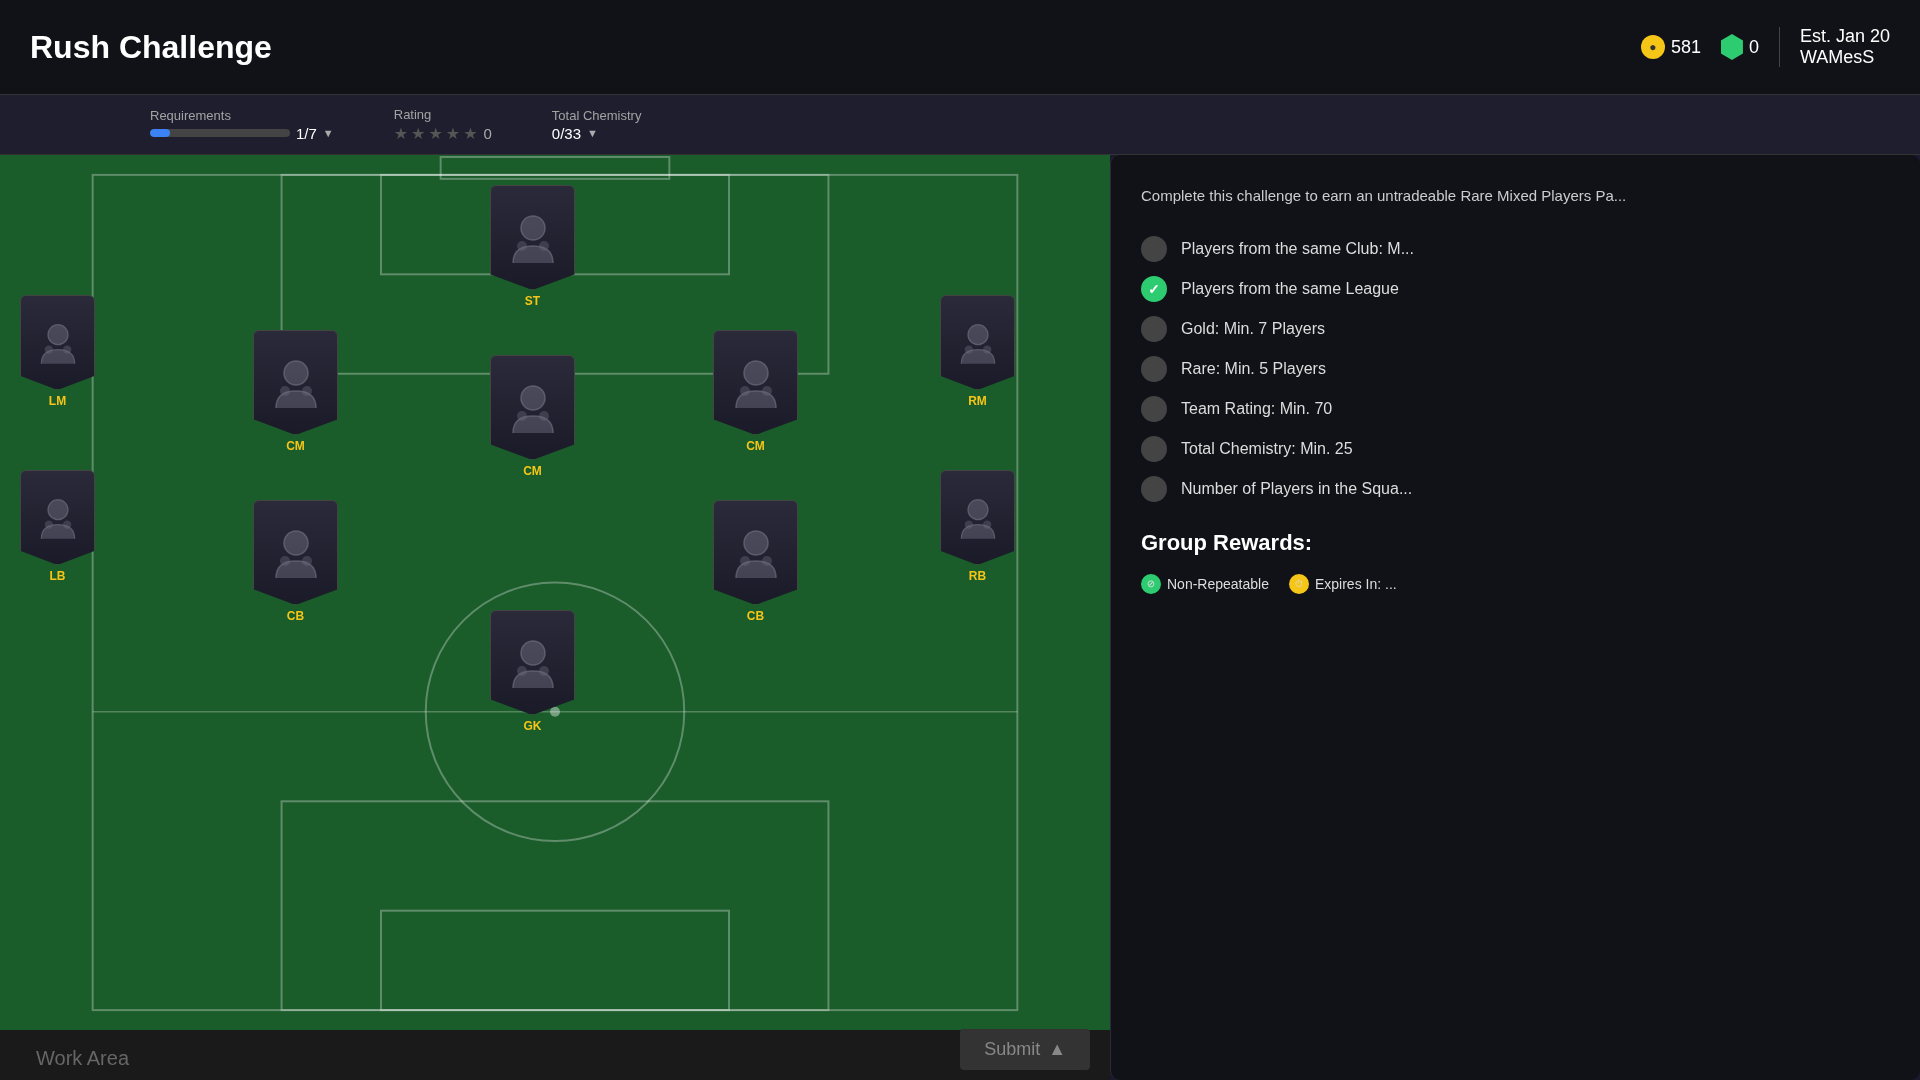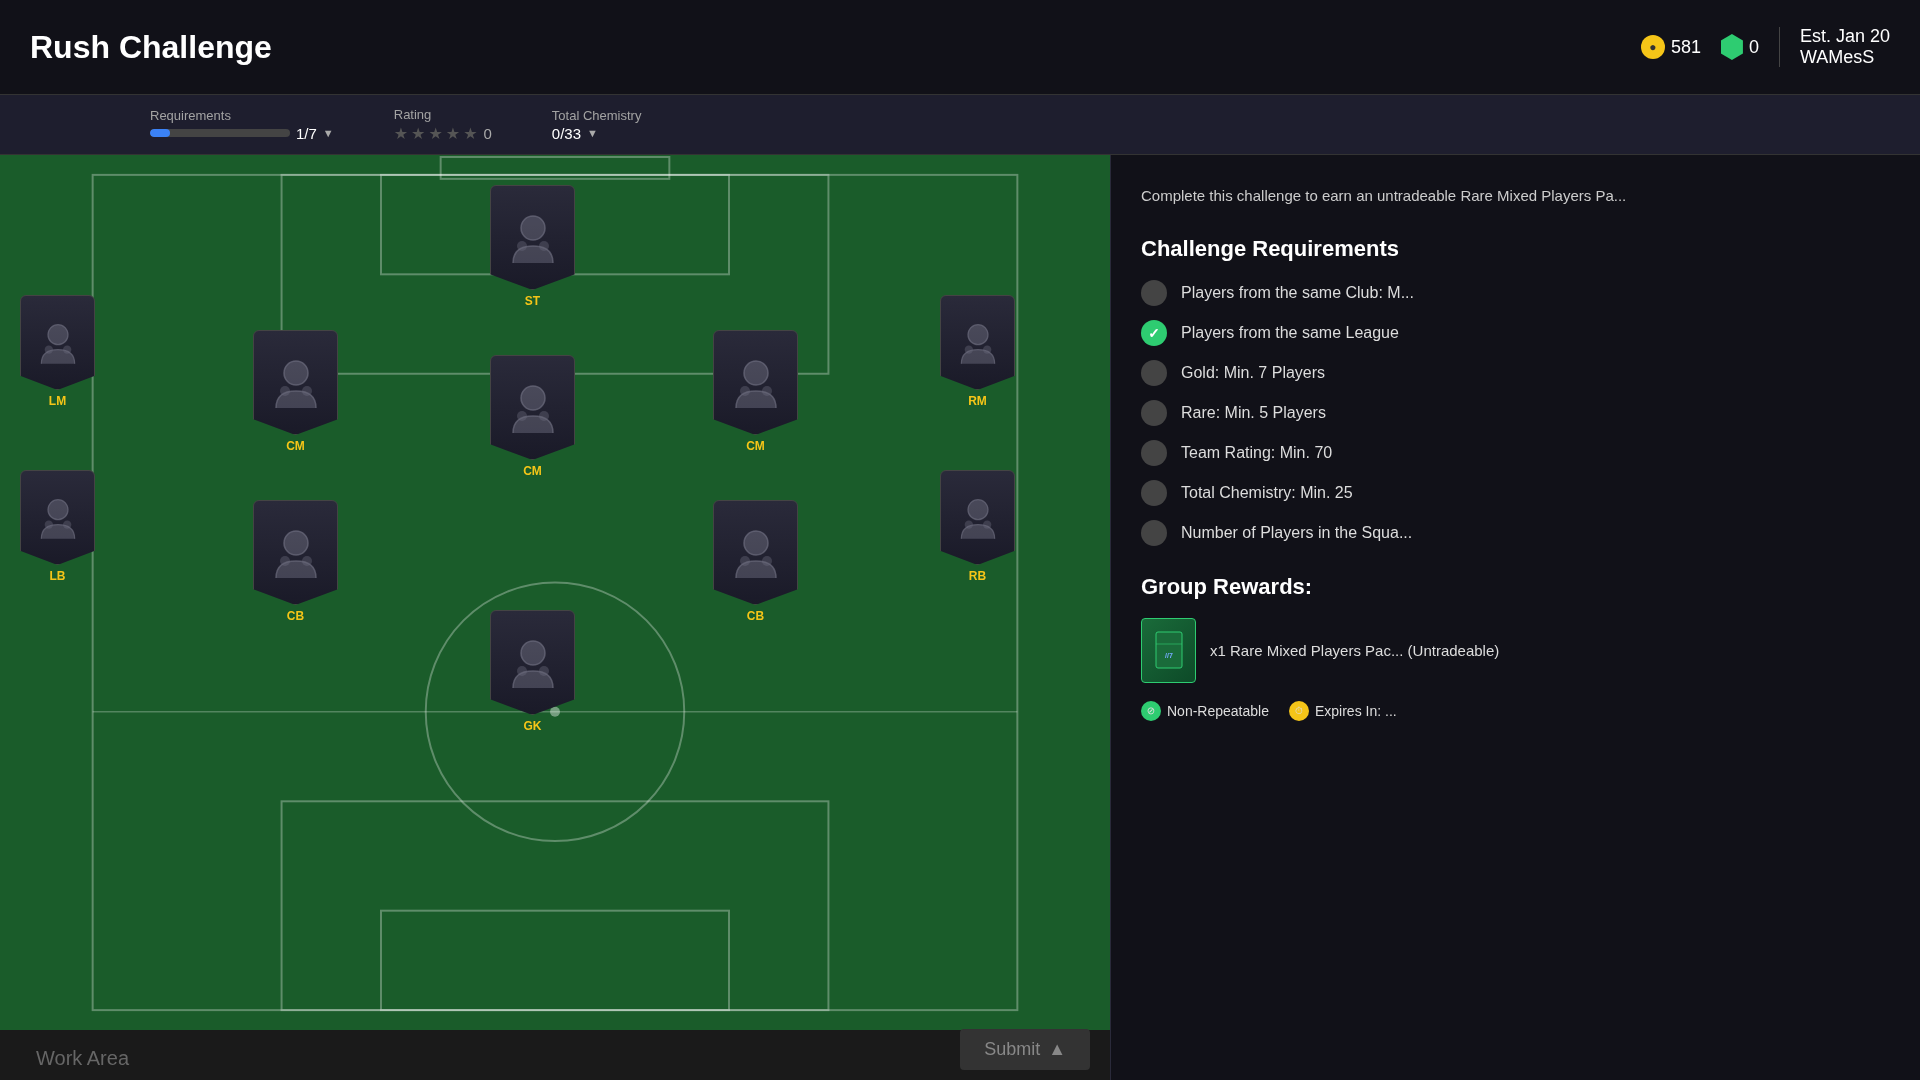--- a/index.html
+++ b/index.html
@@ -206,20 +206,21 @@
       margin-left: 16px;
     }
 
     
     .sidebar {
       flex: 1;
       background: #111118;
       padding: 30px 30px;
       overflow-y: auto;
       border-left: 1px solid #2a2a3a;
+      border-radius: 9px;
     }
 
     .sidebar-description {
       font-size: 15px;
       color: #ccc;
       line-height: 1.5;
       margin-bottom: 28px;
     }
 
     .sidebar-section-title {
@@ -557,21 +558,20 @@
 
     <div class="submit-btn">
       <span>Submit</span>
       <span>▲</span>
     </div>
   </div>
 
   <div class="sidebar">
     <p class="sidebar-description">Complete this challenge to earn an untradeable Rare Mixed Players Pa...</p>
 
-    <h2 class="sidebar-section-title">Challenge Requirements</h2>
 
     <div class="requirement-item">
       <div class="req-icon incomplete"></div>
       <span class="req-text">Players from the same Club: M...</span>
     </div>
     <div class="requirement-item">
       <div class="req-icon complete"></div>
       <span class="req-text">Players from the same League</span>
     </div>
     <div class="requirement-item">
@@ -590,30 +590,20 @@
       <div class="req-icon incomplete"></div>
       <span class="req-text">Total Chemistry: Min. 25</span>
     </div>
     <div class="requirement-item">
       <div class="req-icon incomplete"></div>
       <span class="req-text">Number of Players in the Squa...</span>
     </div>
 
     <div class="group-rewards-section">
       <h2 class="sidebar-section-title">Group Rewards:</h2>
-      <div class="reward-item">
-        <div class="reward-pack">
-          <svg width="30" height="40" viewBox="0 0 30 40">
-            <rect x="2" y="2" width="26" height="36" rx="2" fill="#1a6b3a" stroke="#2ecc71" stroke-width="1"></rect>
-            <line x1="2" y1="14" x2="28" y2="14" stroke="#2ecc71" stroke-width="1" opacity="0.6"></line>
-            <text x="15" y="28" text-anchor="middle" fill="#7af" font-size="7" font-weight="bold">//7</text>
-          </svg>
-        </div>
-        <span class="reward-text">x1 Rare Mixed Players Pac... (Untradeable)</span>
-      </div>
 
       <div class="footer-badges">
         <div class="badge">
           <span class="badge-icon-green">⊘</span>
           <span>Non-Repeatable</span>
         </div>
         <div class="badge">
           <span class="badge-icon-gold">⏱</span>
           <span>Expires In: ...</span>
         </div>

